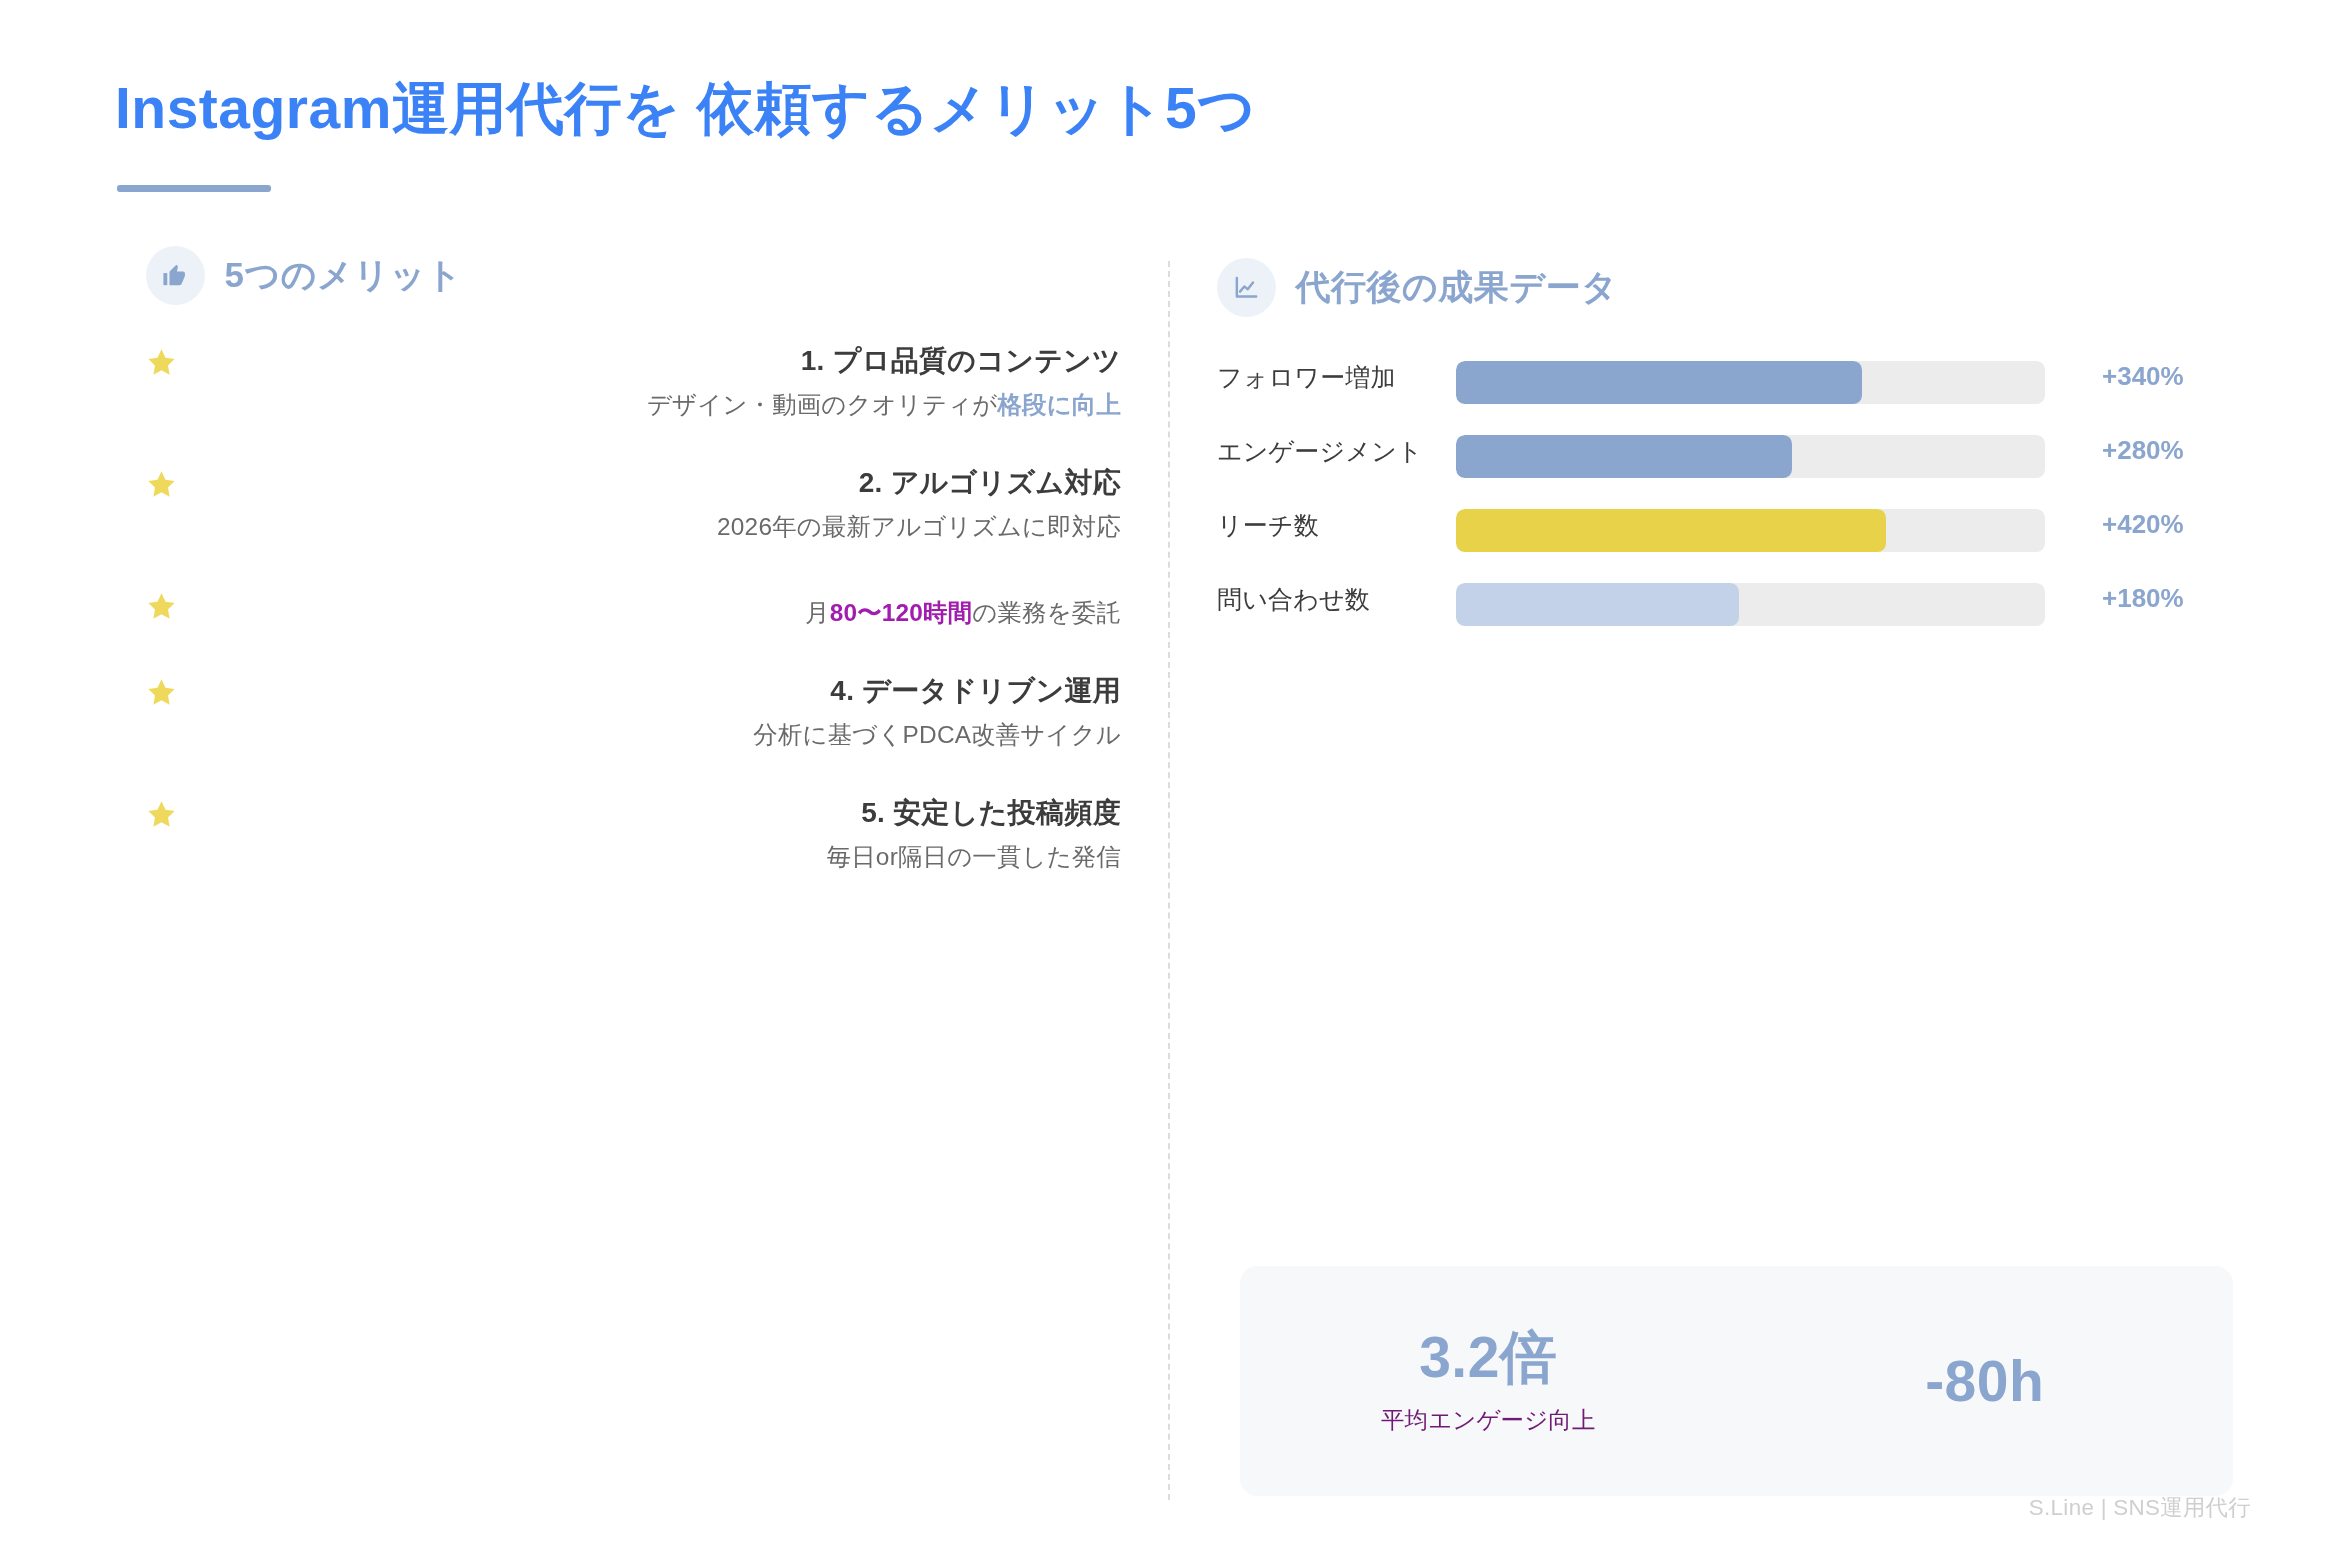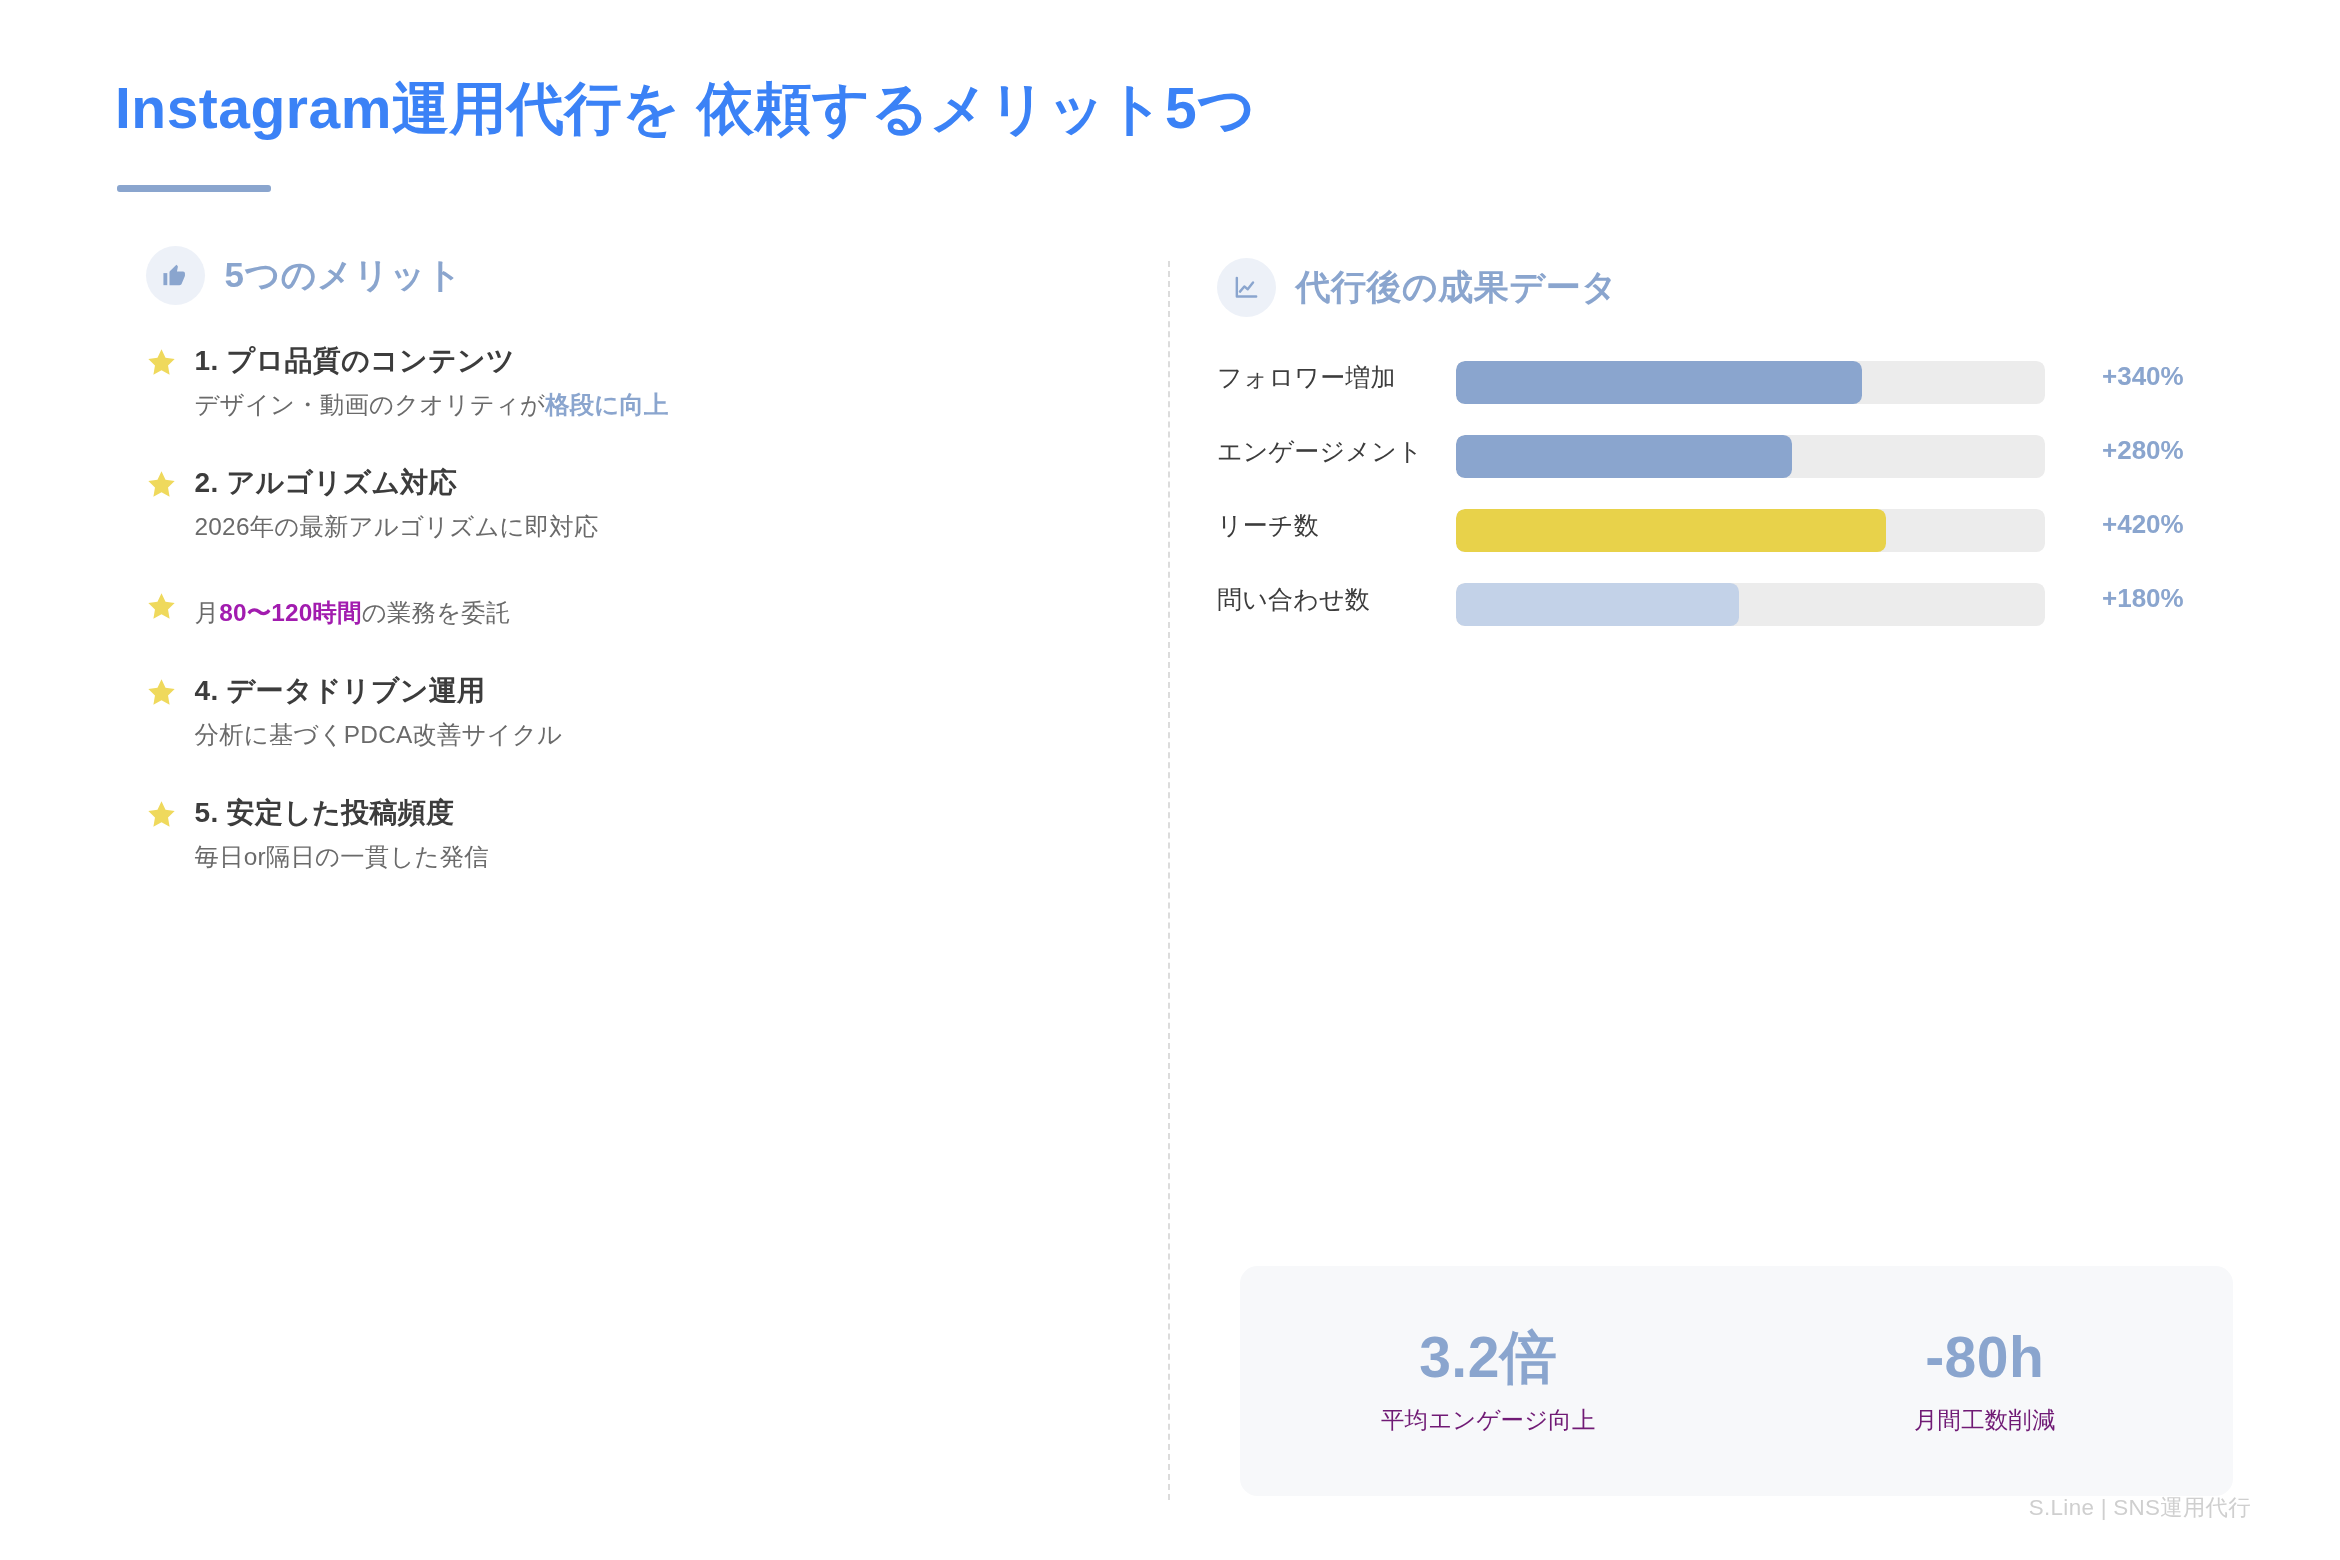--- a/index.html
+++ b/index.html
@@ -96,21 +96,21 @@
     align-items: flex-start;
     gap: 17.6px;
     margin-bottom: 43px;
   }
   .star-icon {
     flex: 0 0 auto;
     width: 31px;
     height: 31px;
     margin-top: 3.9px;
   }
-  .benefit-body { flex: 1 1 auto; }
+  .benefit-body { flex: 1 1 auto; text-align: right; }
   .benefit-title {
     font-size: 28px;
     font-weight: bold;
     color: #3c3c3c;
     line-height: 1.3;
     letter-spacing: 0.3px;
   }
   .benefit-desc {
     margin-top: 9.8px;
     font-size: 24.4px;
@@ -325,18 +325,17 @@
   </div>
 </div>
 
 <div class="stats-card">
   <div class="stat">
     <div class="stat-value">3.2倍</div>
     <div class="stat-caption">平均エンゲージ向上</div>
   </div>
   <div class="stat">
     <div class="stat-value">-80h</div>
-    <div class="stat-caption">月間工数削減</div>
   </div>
 </div>
 
 <div class="footer">S.Line | SNS運用代行</div>
 
 
 </body></html>

